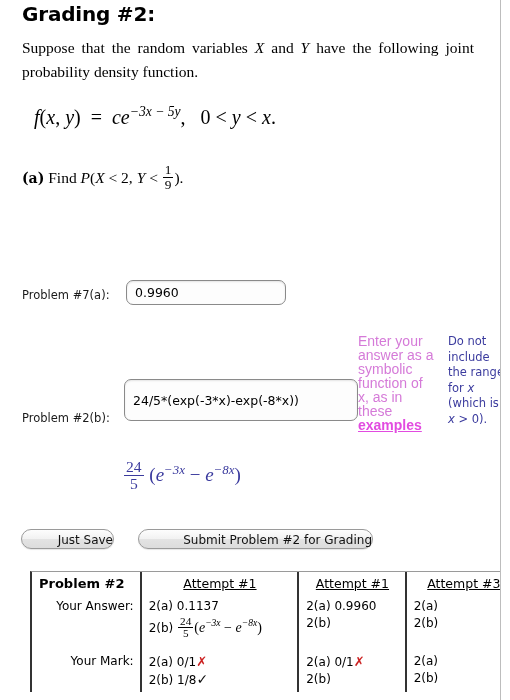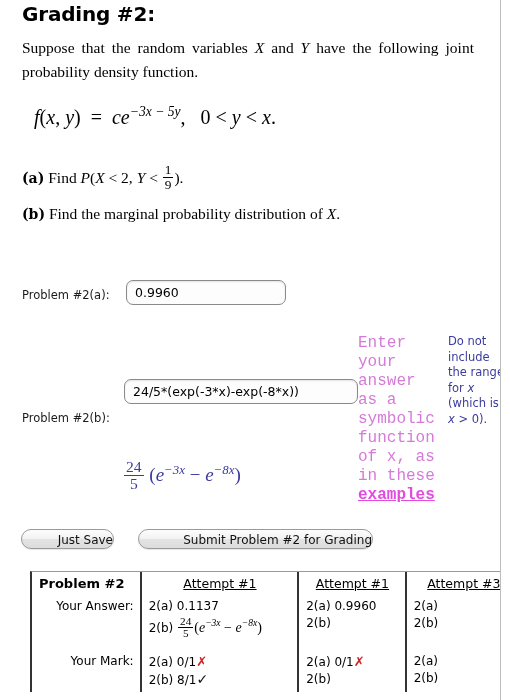--- a/index.html
+++ b/index.html
@@ -93,30 +93,30 @@
     border: 1px solid #8a8a8a;
     border-radius: 7px;
     font-family: "DejaVu Sans", sans-serif;
     font-size: 12.5px;
     color: #000;
     padding: 0 8px;
     outline: none;
     box-shadow: inset 0 1px 2px rgba(0,0,0,0.10);
   }
   .textbox.a { left: 126px; top: 280px; width: 160px; height: 25px; }
-  .textbox.b { left: 124px; top: 379px; width: 234px; height: 25px; }
+  .textbox.b { left: 124px; top: 379px; width: 234px; height: 42px; }
 
   
   .hint-purple {
     position: absolute;
     left: 358px; top: 334px;
     width: 78px;
-    font-family: Liberation Mono, monospace;
-    font-size: 16px;
-    line-height: 19px;
+    font-family: Liberation Sans, sans-serif;
+    font-size: 14px;
+    line-height: 14px;
     color: #d57ad8;
   }
   .hint-purple .examples-link {
     color: #e24be0;
     font-weight: bold;
     text-decoration: underline;
     cursor: pointer;
   }
   .hint-navy {
     position: absolute;
@@ -208,26 +208,22 @@
   <div class="eqdisplay">
     <span class="it">f</span>(<span class="it">x</span>,&nbsp;<span class="it">y</span>) &nbsp;=&nbsp; <span class="it">ce</span><sup class="sm">−3x&nbsp;−&nbsp;5y</sup>,&nbsp;&nbsp; 0 &lt; <span class="it">y</span> &lt; <span class="it">x</span>.
   </div>
 
   <div class="part part-a">
     <span class="lbl">(a)</span>
     Find <span class="it">P</span>(<span class="it">X</span> &lt; 2, <span class="it">Y</span> &lt;
     <span class="frac"><span class="num">1</span><span class="den">9</span></span>).
   </div>
 
-  <div class="part part-b">
-    <span class="lbl">(b)</span>
-    Find the marginal probability distribution of <span class="it">X</span>.
-  </div>
-
-  <div class="ans-label a">Problem #2(a):</div>
+
+  <div class="ans-label a">Problem #7(a):</div>
   <input class="textbox a" type="text" value="0.9960" style="">
 
   <div class="ans-label b">Problem #2(b):</div>
   <input class="textbox b" type="text" value="24/5*(exp(-3*x)-exp(-8*x))" style="">
 
   <div class="hint-purple">
     <span>Enter your answer as a symbolic function of x, as in these </span><a class="examples-link">examples</a>
   </div>
 
   <div class="hint-navy">
@@ -286,21 +282,21 @@
         <td class="vline"></td>
         <td></td>
       </tr>
 
       <tr>
         <td class="col-head rlabel vline">Your Mark:</td>
         <td class="col-a1 vline">
           <div><span>2(a)</span>
                <span>0/1</span><span class="mark-x">✗</span></div>
           <div><span>2(b)</span>
-               <span>8/1</span><span class="mark-v">✓</span></div>
+               <span>1/8</span><span class="mark-v">✓</span></div>
         </td>
         <td class="col-a2 vline">
           <div><span>2(a)</span>
                <span>0/1</span><span class="mark-x">✗</span></div>
           <div><span>2(b)</span>
                <span></span></div>
         </td>
         <td class="col-a3">
           <div><span>2(a)</span>
                <span></span></div>

